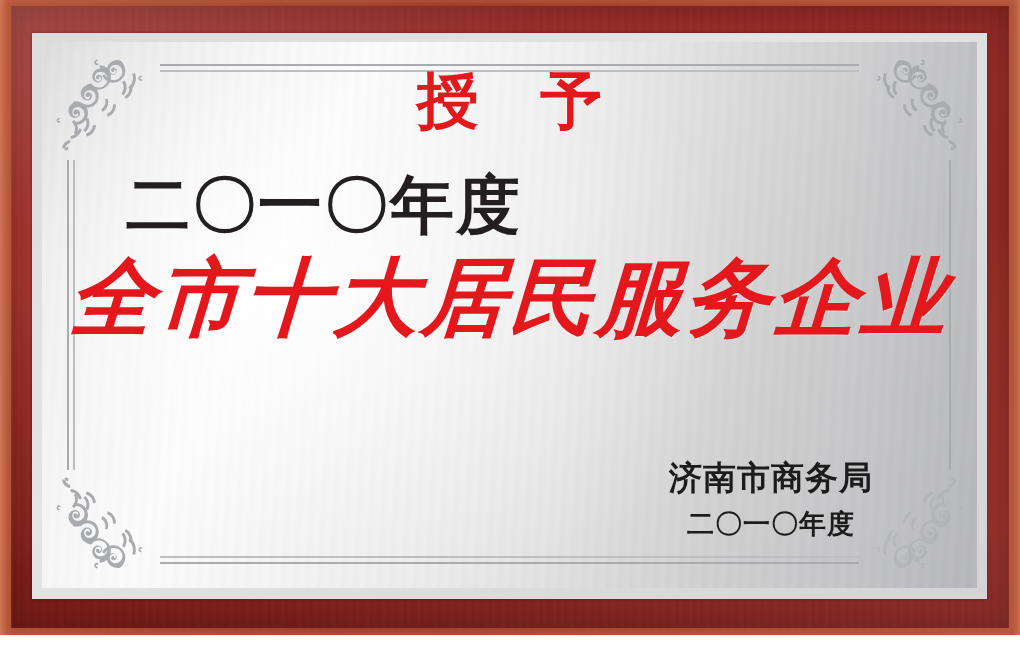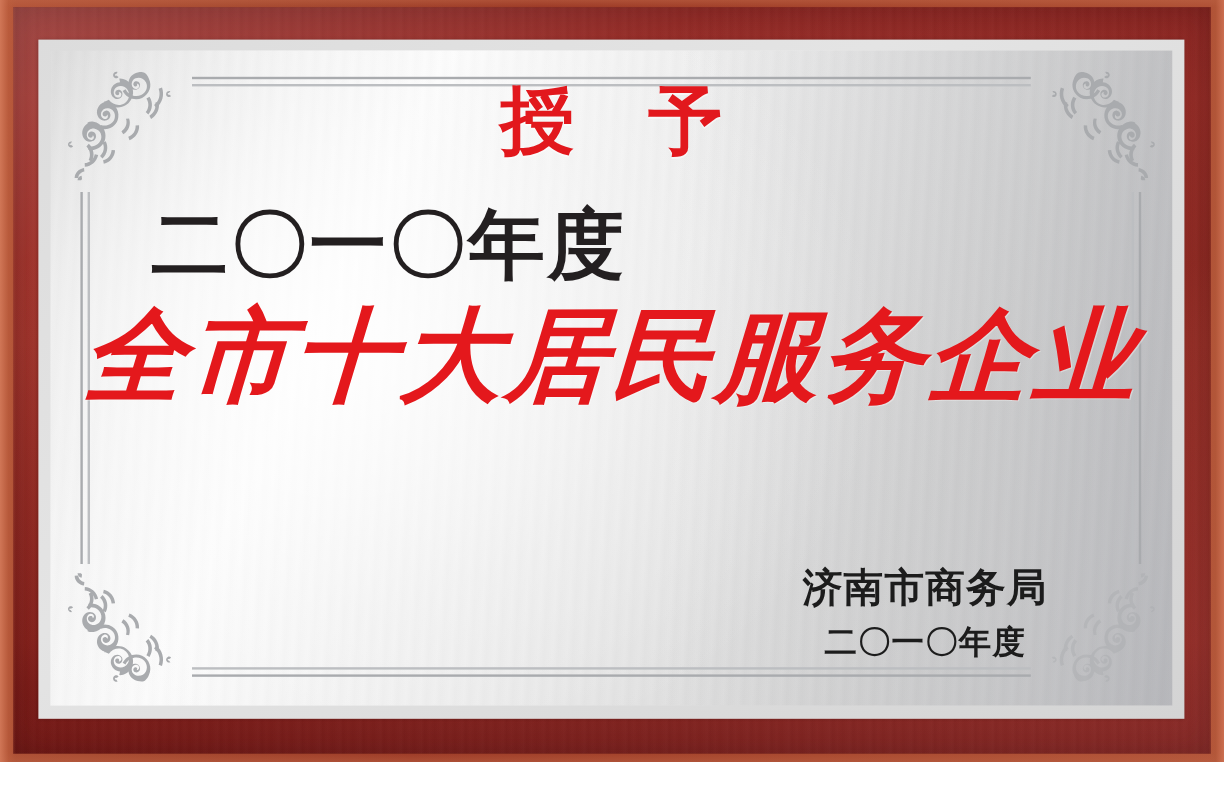--- a/index.html
+++ b/index.html
@@ -183,21 +183,21 @@
     line-height: 1.08;
     font-style: italic;
     transform: skewX(-3deg);
     text-shadow: 1px 1px 0 rgba(255,255,255,0.35);
     white-space: nowrap;
   }
 
   .issuer-block {
     position: absolute;
     right: 104px;
-    bottom: 36px;
+    bottom: 48px;
     text-align: center;
     margin-top: 15px;
   }
   .issuer-name {
     font-family: "DejaVu Sans", "Liberation Sans", sans-serif;
     font-size: 33px;
     font-weight: 700;
     color: #1c1c1c;
     letter-spacing: 1px;
     line-height: 1.25;

